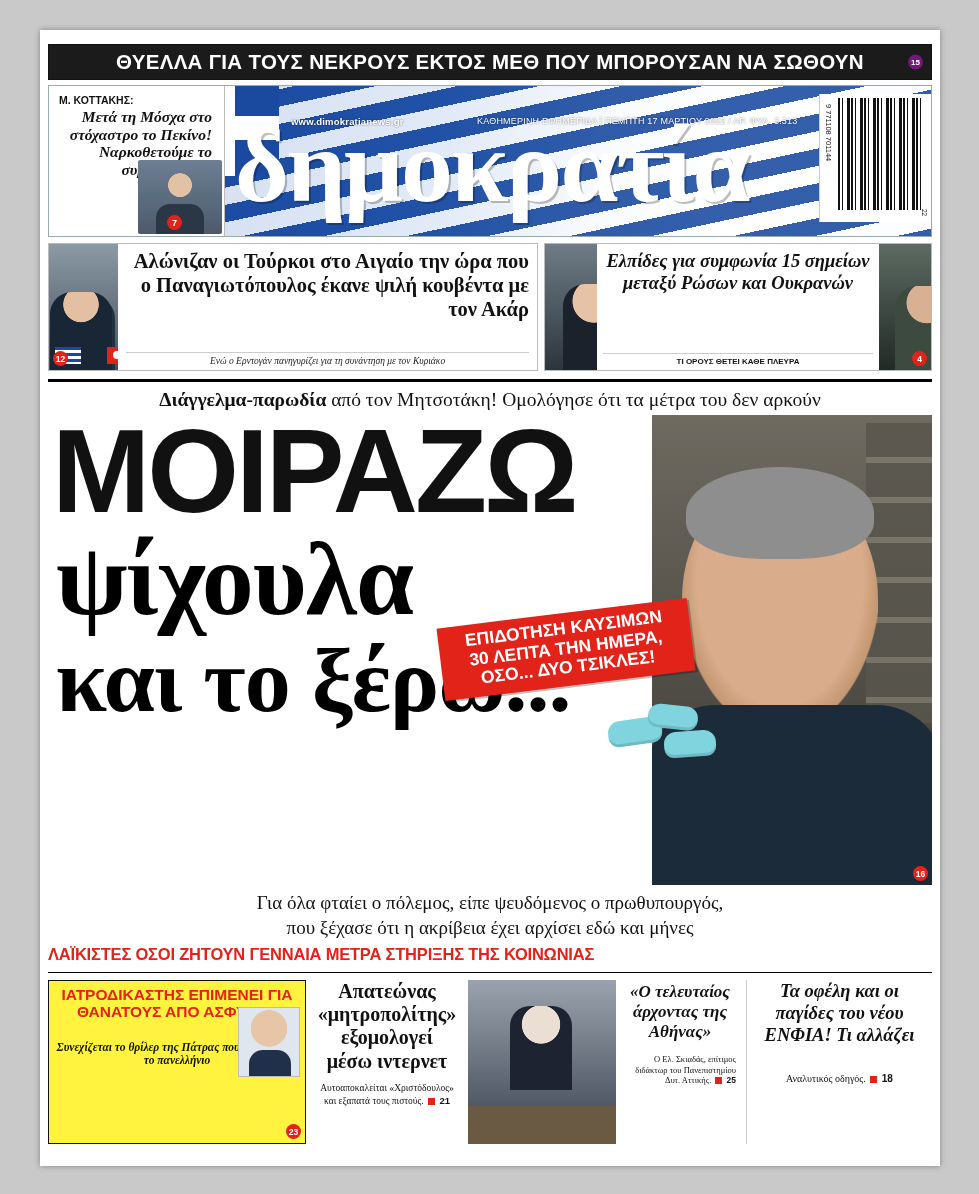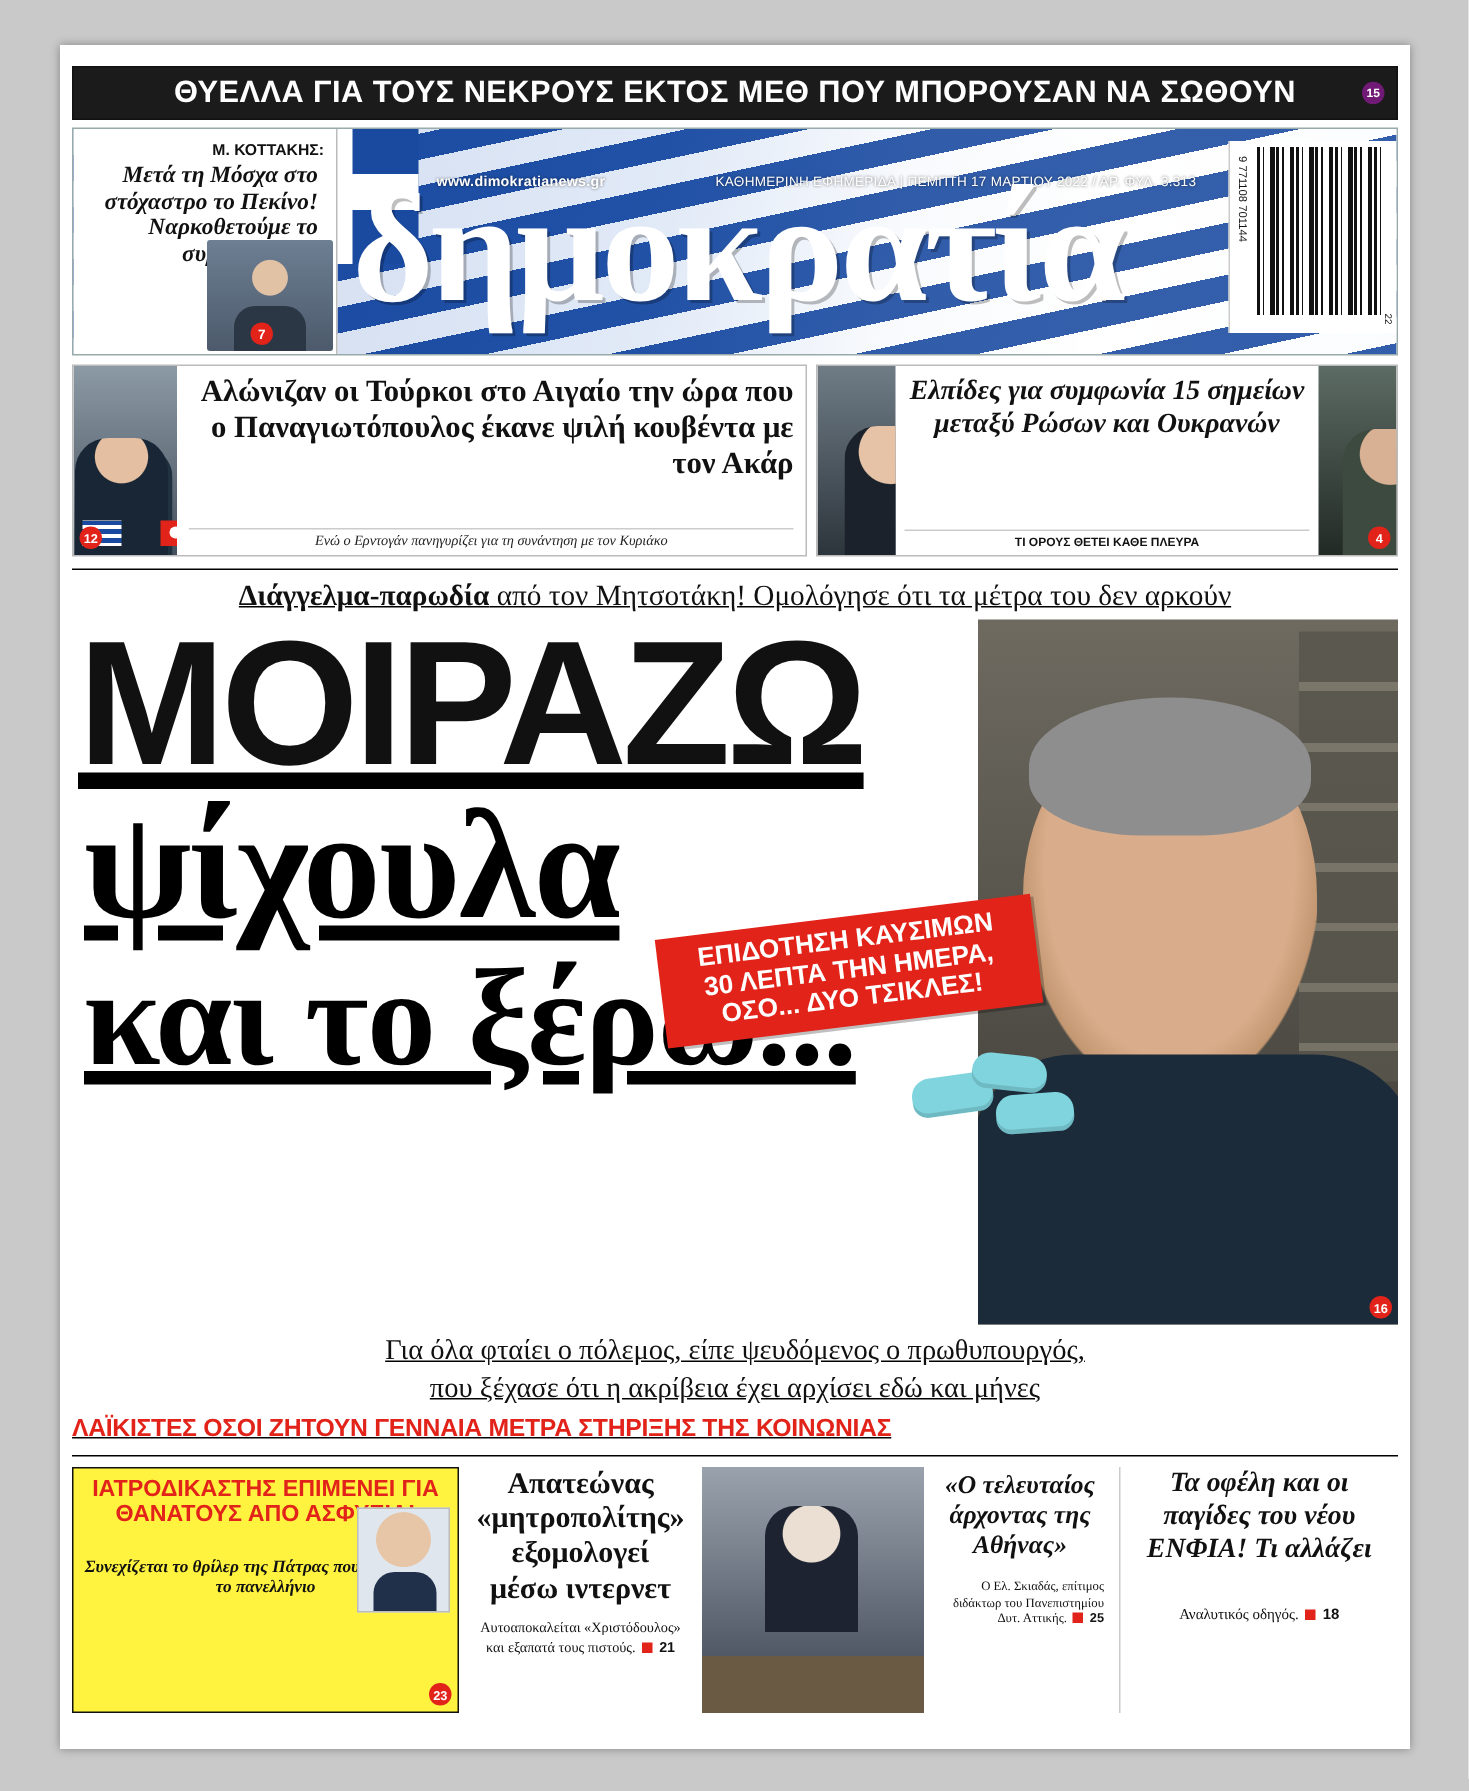--- a/index.html
+++ b/index.html
@@ -77,21 +77,20 @@
   .kottakis {
     position: absolute; left: 0; top: 0; width: 176px; height: 100%;
     background: #fff;
     border-right: 1px solid #bbb;
     padding: 8px 8px 0 10px;
   }
   .kottakis .who {
     font-family: "Liberation Sans", sans-serif;
     font-size: 10.5px; font-weight: bold; color: #111;
     margin-bottom: 2px;
-    text-align: right;
   }
   .kottakis .lead {
     font-style: italic; font-weight: bold;
     font-size: 15.5px; line-height: 1.14; color: #111;
     text-align: right; padding-right: 4px;
   }
   .kottakis .portrait {
     position: absolute; right: 2px; bottom: 2px;
     width: 84px; height: 74px;
     background:
@@ -228,21 +227,21 @@
   .cornerdot {
     position: absolute; width: 15px; height: 15px; border-radius: 50%;
     background: #e2231a; color: #fff;
     font-family: "Liberation Sans", sans-serif; font-size: 8.5px; font-weight: bold;
     display: flex; align-items: center; justify-content: center; z-index: 5;
   }
   .cornerdot.bl { left: 4px; bottom: 4px; }
   .cornerdot.br { right: 4px; bottom: 4px; }
 
   
-  .mainwrap { margin: 8px 8px 0 8px; border-top: 1px solid #000000; padding-top: 6px; text-decoration: underline; }
+  .mainwrap { margin: 8px 8px 0 8px; border-top: 3px solid #000000; padding-top: 6px; }
   .overline {
     text-align: center; font-size: 19.5px; color: #111; line-height: 1.2;
   }
   .overline b { font-weight: bold; }
   .maingrid { position: relative; display: flex; margin-top: 4px; }
   .mainleft { flex: 1 1 auto; position: relative; }
   .mainright {
     flex: 0 0 280px; position: relative; overflow: hidden;
     background: linear-gradient(#6e6a60, #3a3833);
     height: 470px;

